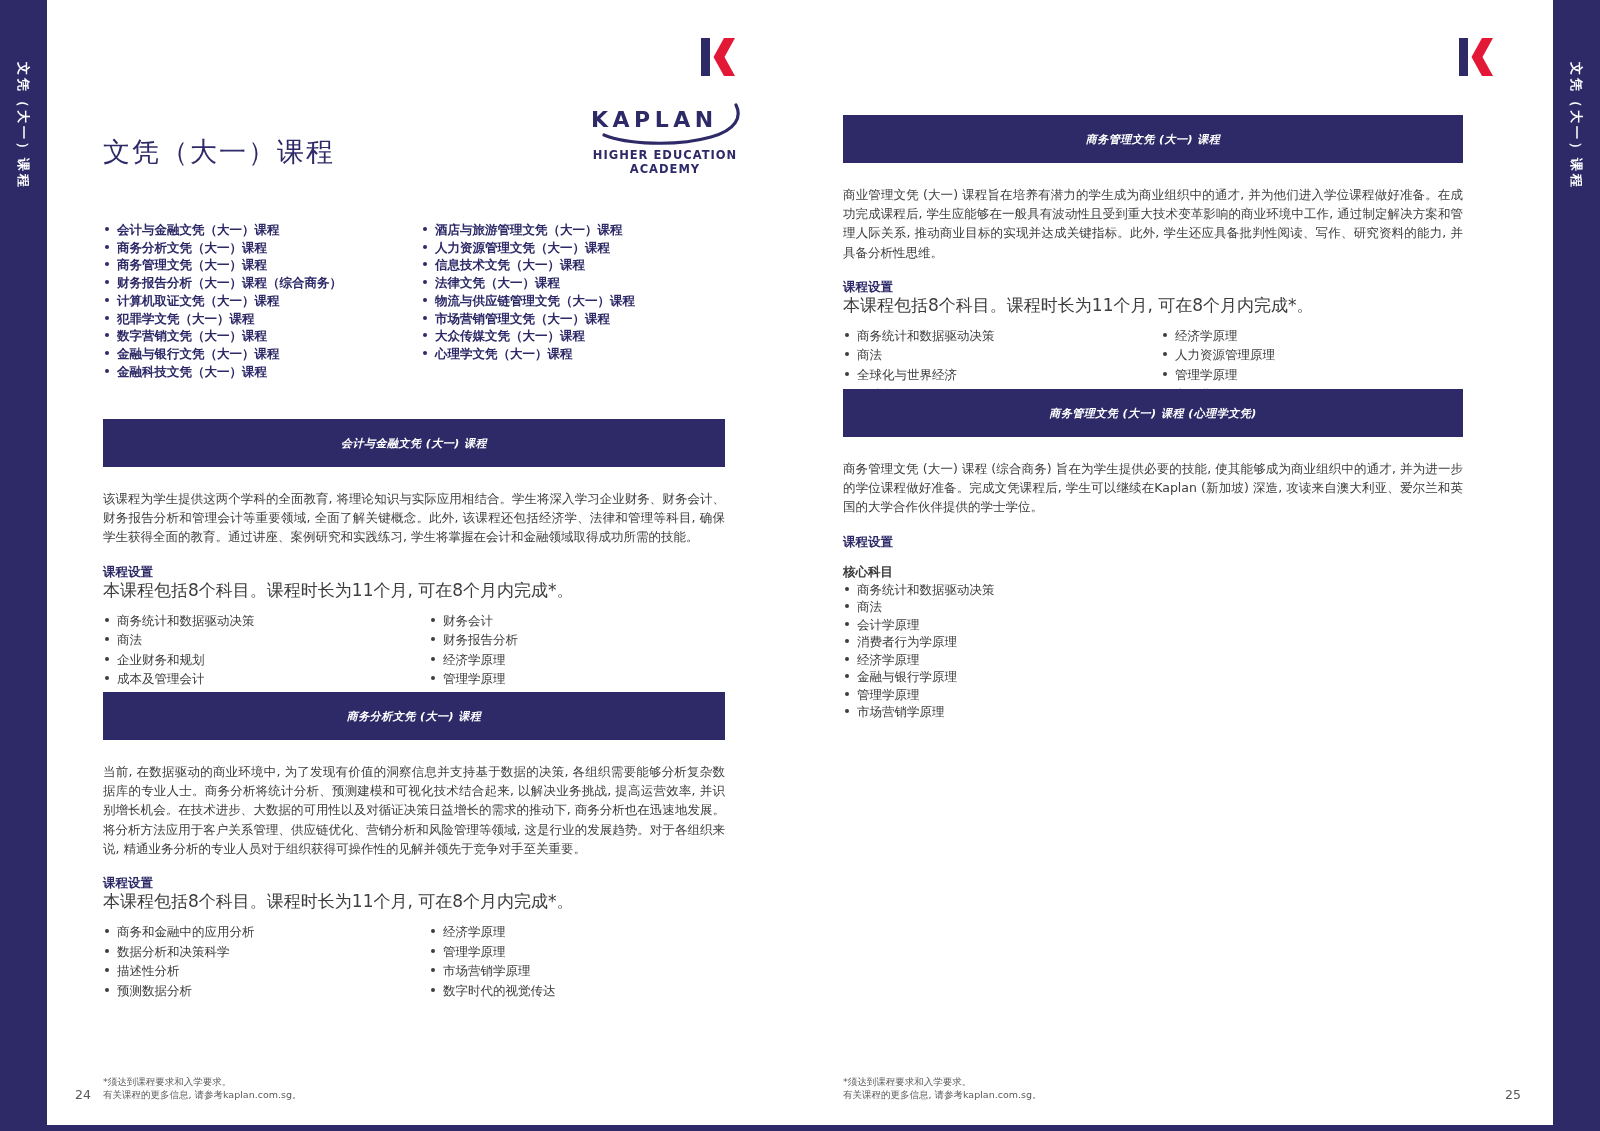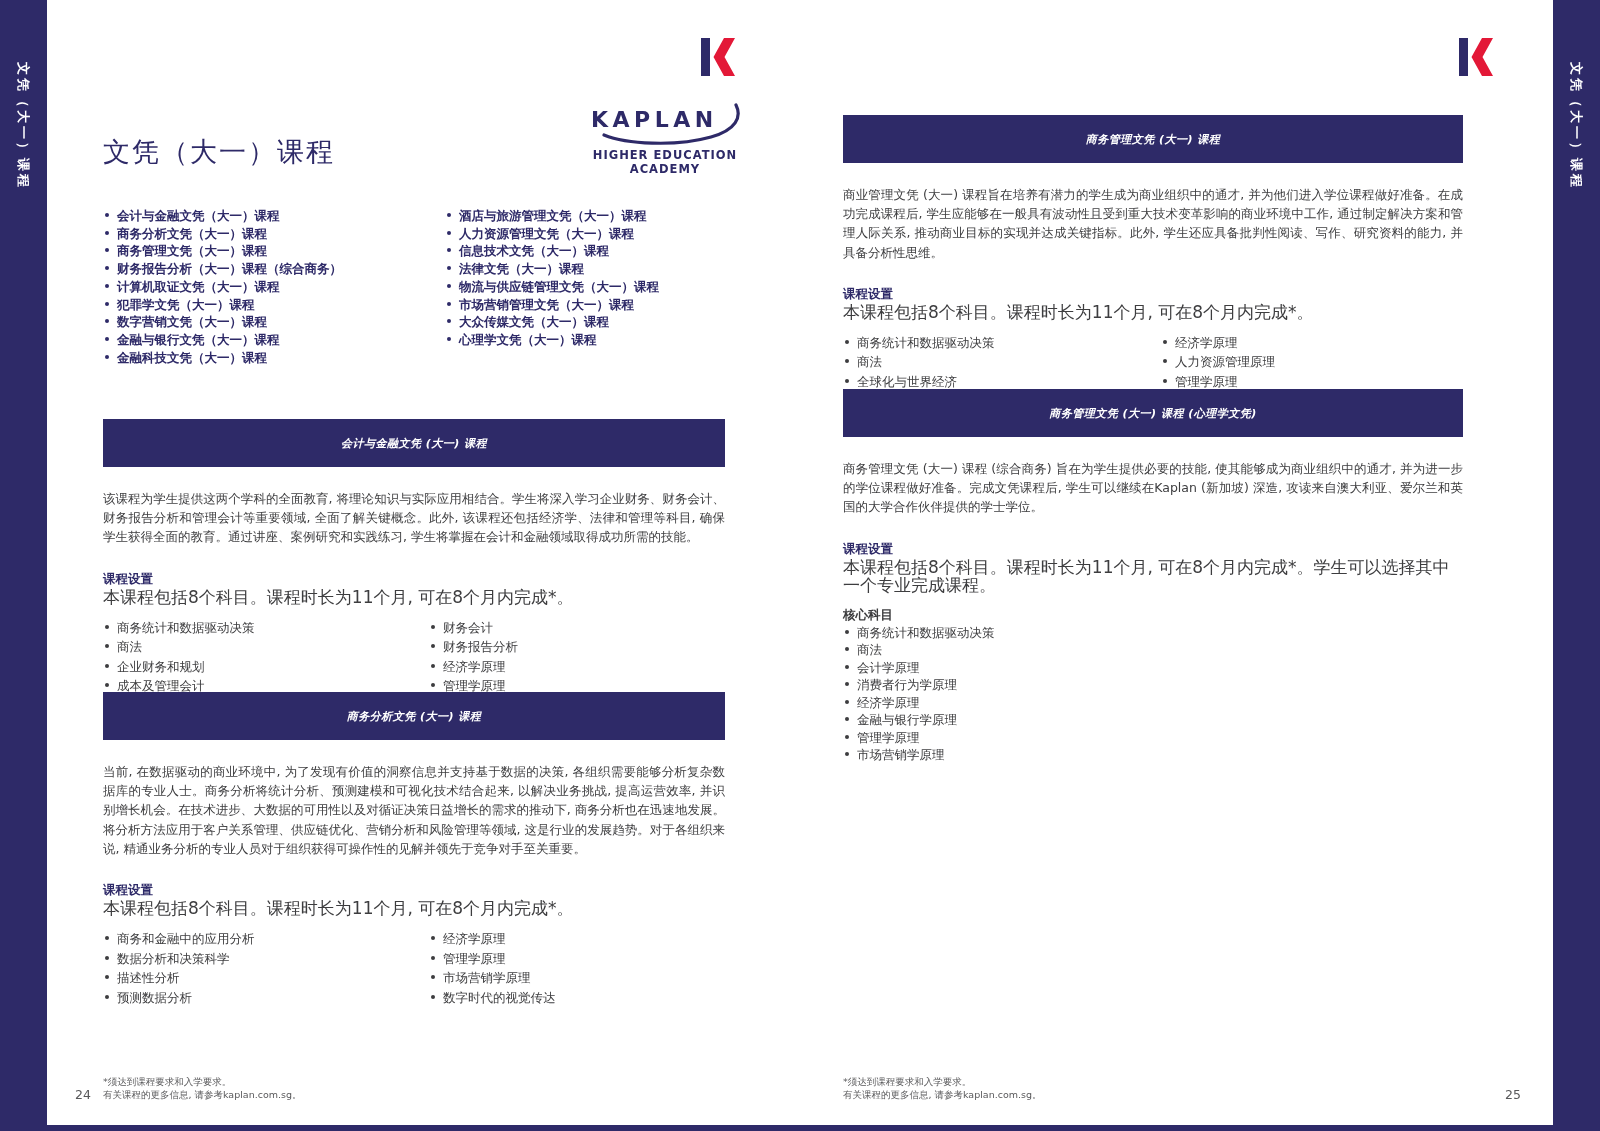--- a/index.html
+++ b/index.html
@@ -48,26 +48,26 @@
   .abs{position:absolute;left:0;right:0;}
   .banner{
     height:48px;background:var(--indigo);color:#fff;
     display:flex;align-items:center;justify-content:center;
     font-size:11px;font-weight:bold;letter-spacing:0.5px;font-style:italic;
   }
   .desc{
     margin-top:22px;color:var(--body);font-size:12.5px;
     line-height:19.2px;text-align:justify;
   }
-  .setup-h{margin-top:23px;color:var(--indigo);font-weight:bold;font-size:12.5px;line-height:18px;}
+  .setup-h{margin-top:16px;color:var(--indigo);font-weight:bold;font-size:12.5px;line-height:18px;}
   .setup-t{color:var(--body);font-size:17px;line-height:18px;}
   .core-h{margin-top:12px;color:var(--body);font-weight:bold;font-size:12.5px;line-height:18px;}
 
   
-  .links-grid{position:absolute;top:207px;left:0;right:0;display:grid;grid-template-columns:318px 1fr;gap:24px;}
+  .links-grid{position:absolute;top:221px;left:0;right:0;display:grid;grid-template-columns:318px 1fr;}
   .links-grid .li-row{color:var(--indigo);font-weight:bold;font-size:12.5px;line-height:17.7px;}
   .subjects{margin-top:12px;display:grid;grid-template-columns:326px 1fr;}
   .subjects-right{grid-template-columns:318px 1fr;}
   .subjects .li-row{color:var(--body);font-size:12.5px;line-height:19.6px;}
   .core-list .li-row{color:var(--body);font-size:12.5px;line-height:17.5px;}
   .li-row .dot{
     display:inline-block;width:4px;height:4px;border-radius:50%;
     background:currentColor;margin:0 8px 3px 2px;
   }
 
@@ -204,21 +204,20 @@
             <div class="li-row"><span class="dot"></span><span>管理学原理</span></div>
             <div class="li-row"><span class="dot"></span><span>市场营销学原理</span></div>
           </div>
       </div>
     </div>
 
     <div class="abs" style="top:389px;">
       <div class="banner">商务管理文凭 (大一) 课程 (心理学文凭)</div>
       <div class="desc">商务管理文凭 (大一) 课程 (综合商务) 旨在为学生提供必要的技能, 使其能够成为商业组织中的通才, 并为进一步的学位课程做好准备。完成文凭课程后, 学生可以继续在Kaplan (新加坡) 深造, 攻读来自澳大利亚、爱尔兰和英国的大学合作伙伴提供的学士学位。</div>
       <div class="setup-h">课程设置</div>
-      <div class="setup-t">本课程包括8个科目。课程时长为11个月, 可在8个月内完成*。学生可以选择其中一个专业完成课程。</div>
       <div class="core-h">核心科目</div>
       <div class="core-list">
           <div class="li-row"><span class="dot"></span><span>商务统计和数据驱动决策</span></div>
           <div class="li-row"><span class="dot"></span><span>商法</span></div>
           <div class="li-row"><span class="dot"></span><span>会计学原理</span></div>
           <div class="li-row"><span class="dot"></span><span>消费者行为学原理</span></div>
           <div class="li-row"><span class="dot"></span><span>经济学原理</span></div>
           <div class="li-row"><span class="dot"></span><span>金融与银行学原理</span></div>
           <div class="li-row"><span class="dot"></span><span>管理学原理</span></div>
           <div class="li-row"><span class="dot"></span><span>市场营销学原理</span></div>

